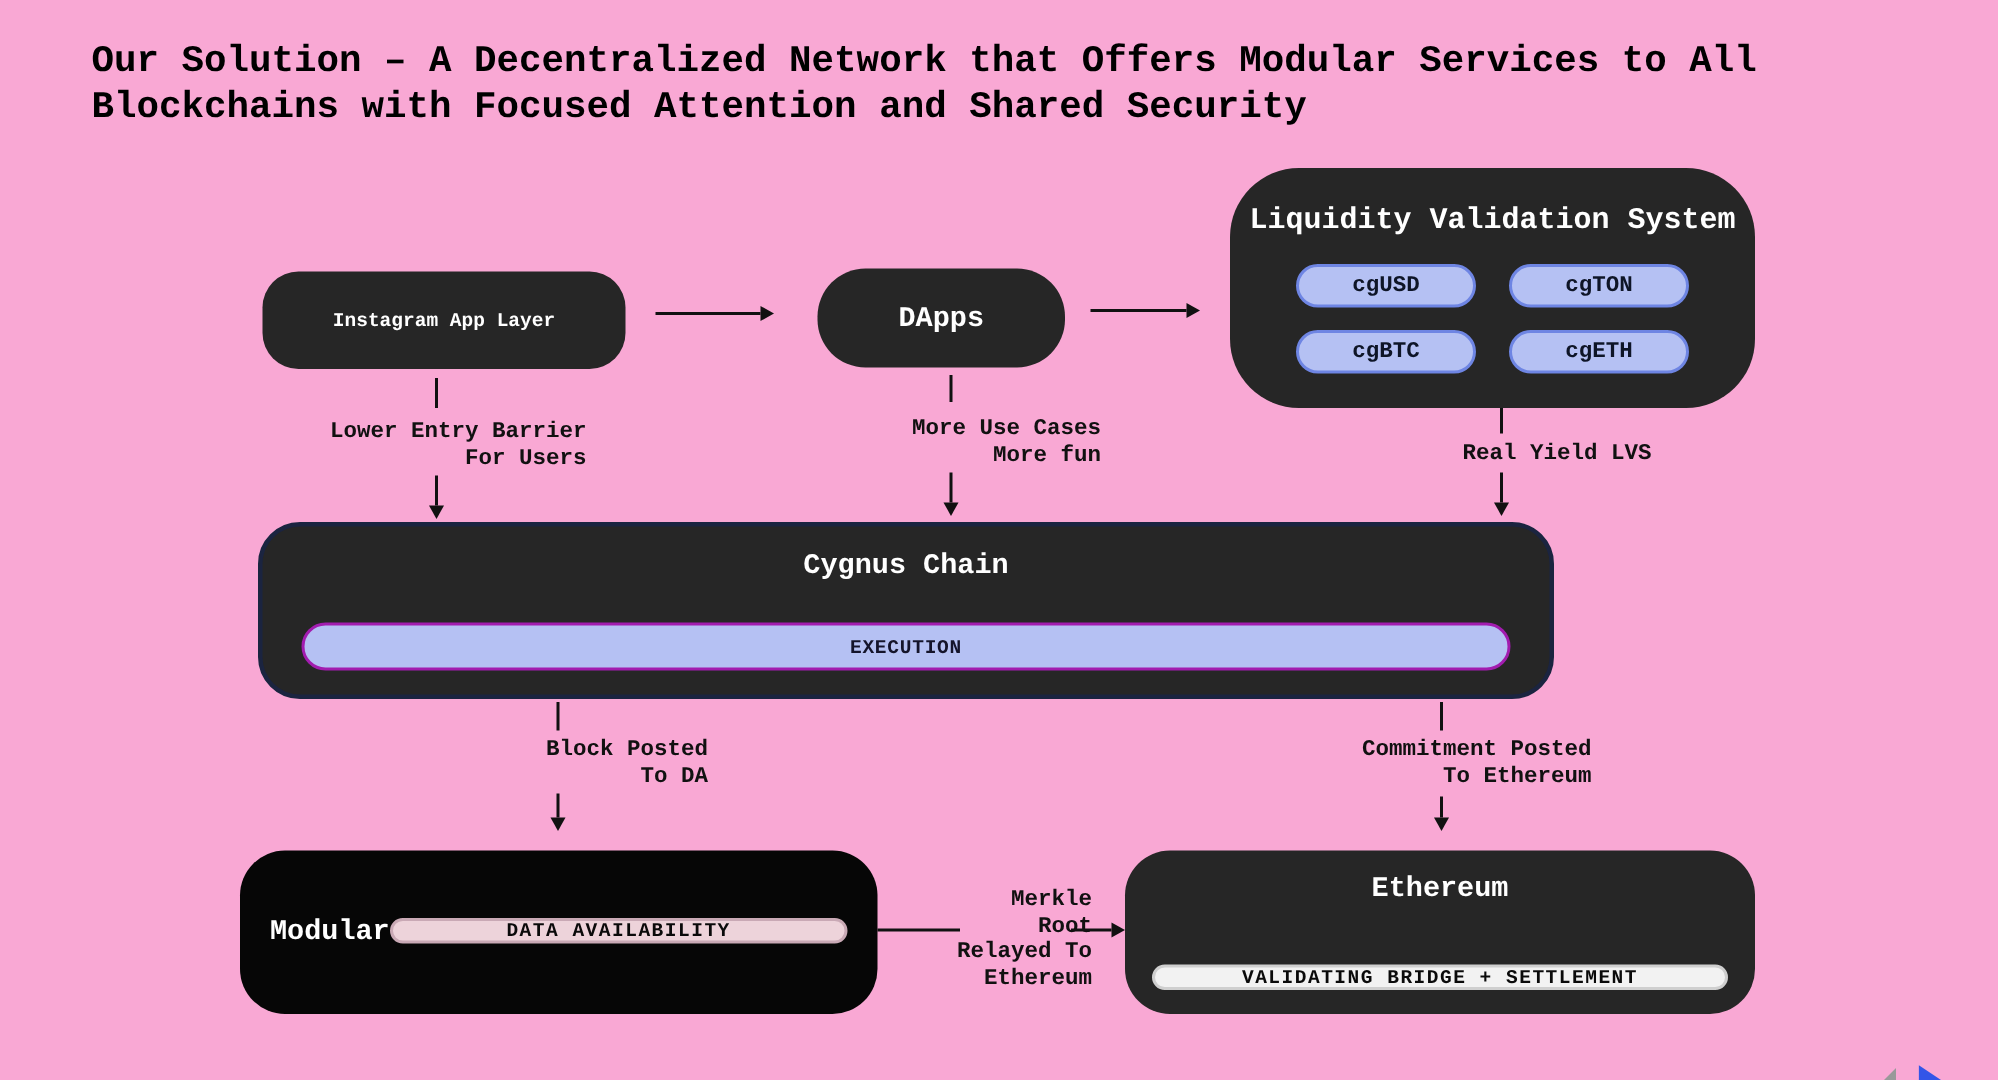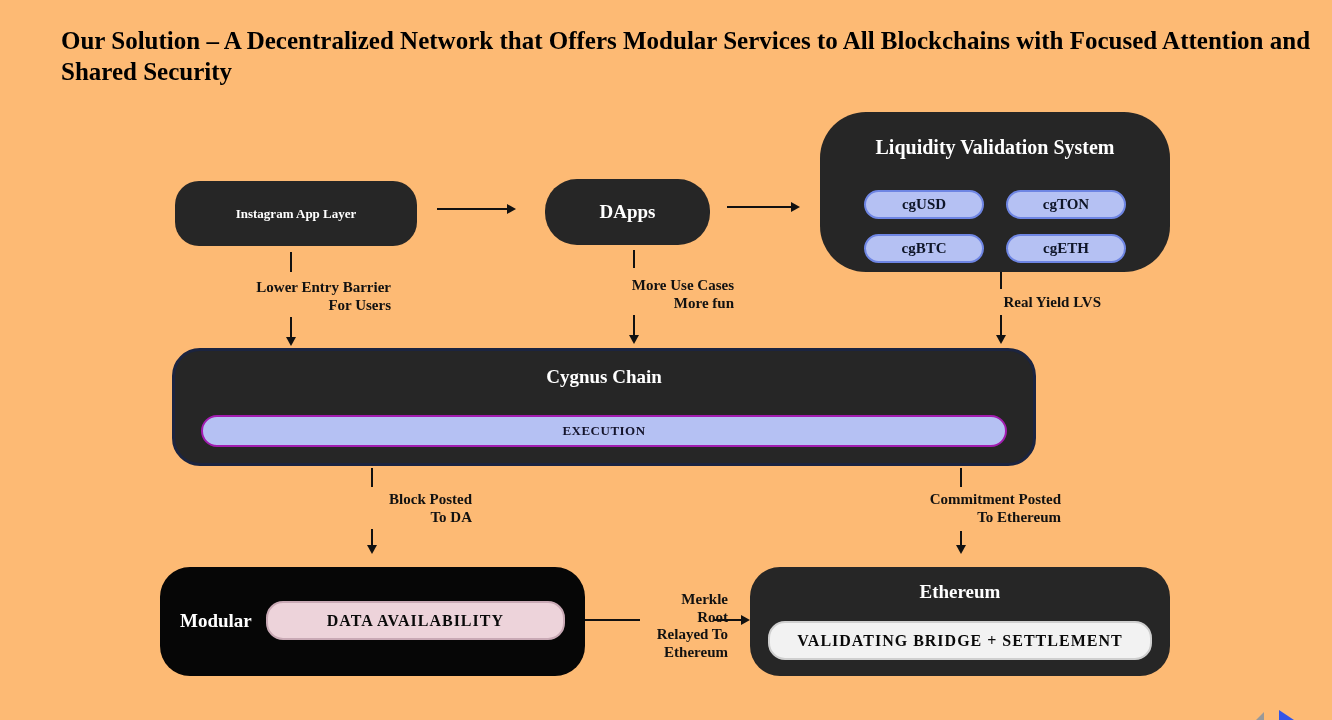--- a/index.html
+++ b/index.html
@@ -1,29 +1,28 @@
 <!DOCTYPE html>
 <html><head>
 <meta charset="utf-8">
 <style>
   html,body { margin:0; padding:0; background:#ffffff; }
   .canvas {
-    position:relative; width:1332px; height:720px; background:#fdba74;
-    font-family:Liberation Serif, serif; overflow:hidden;
+    position:relative; width:1332px; height:720px; background:#f9a8d4;
+    font-family:Liberation Mono, monospace; overflow:hidden;
   }
   .page-title {
     position:absolute; left:61px; top:26px; width:1262px;
     font-size:25px; font-weight:bold; color:#000; line-height:1.23;
   }
   
   .node {
     position:absolute; background:#262626; color:#fff; font-weight:bold;
     display:flex; align-items:center; justify-content:center; text-align:left;
     box-sizing:border-box;
-    gap:14px;
   }
   .node-instagram { left:175px; top:181px; width:242px; height:65px; border-radius:24px; font-size:13px; }
   .node-dapps     { left:545px; top:179px; width:165px; height:66px; border-radius:32px; font-size:19px; }
   .node-lvs {
     left:820px; top:112px; width:350px; height:160px; border-radius:46px;
     flex-direction:column; justify-content:flex-start; padding-top:24px;
   }
   .lvs-title { font-size:20px; }
   .lvs-grid {
     display:grid; grid-template-columns:120px 120px; grid-auto-rows:29px;
@@ -49,21 +48,21 @@
   .node-modular {
     left:160px; top:567px; width:425px; height:109px; border-radius:30px;
     background:#060606; flex-direction:row; justify-content:space-between;
     padding:14px 20px 16px 20px;
   }
   .node-ethereum {
     left:750px; top:567px; width:420px; height:109px; border-radius:30px;
     flex-direction:column; justify-content:space-between; padding:14px 18px 16px 18px;
   }
   .node-sub-title { font-size:19px; }
-  .band-pill-sm { height:39px; border-radius:17px; font-size:16px; letter-spacing:1px; }
+  .band-pill-sm { height:17px; border-radius:17px; font-size:13px; letter-spacing:1px; }
   .band-pink  { background:#edd3da; border:2px solid #c9a9b5; color:#0a0a0a; }
   .band-light { background:#f2f2f2; border:2px solid #cfcfcf; color:#0a0a0a; }
   
   .vline { position:absolute; width:2px; background:#111; }
   .hline { position:absolute; height:2px; background:#111; }
   .varrow { position:absolute; width:2px; background:#111; }
   .varrow::after {
     content:""; position:absolute; left:-4px; bottom:-9px;
     border-left:5px solid transparent; border-right:5px solid transparent;
     border-top:9px solid #111;

